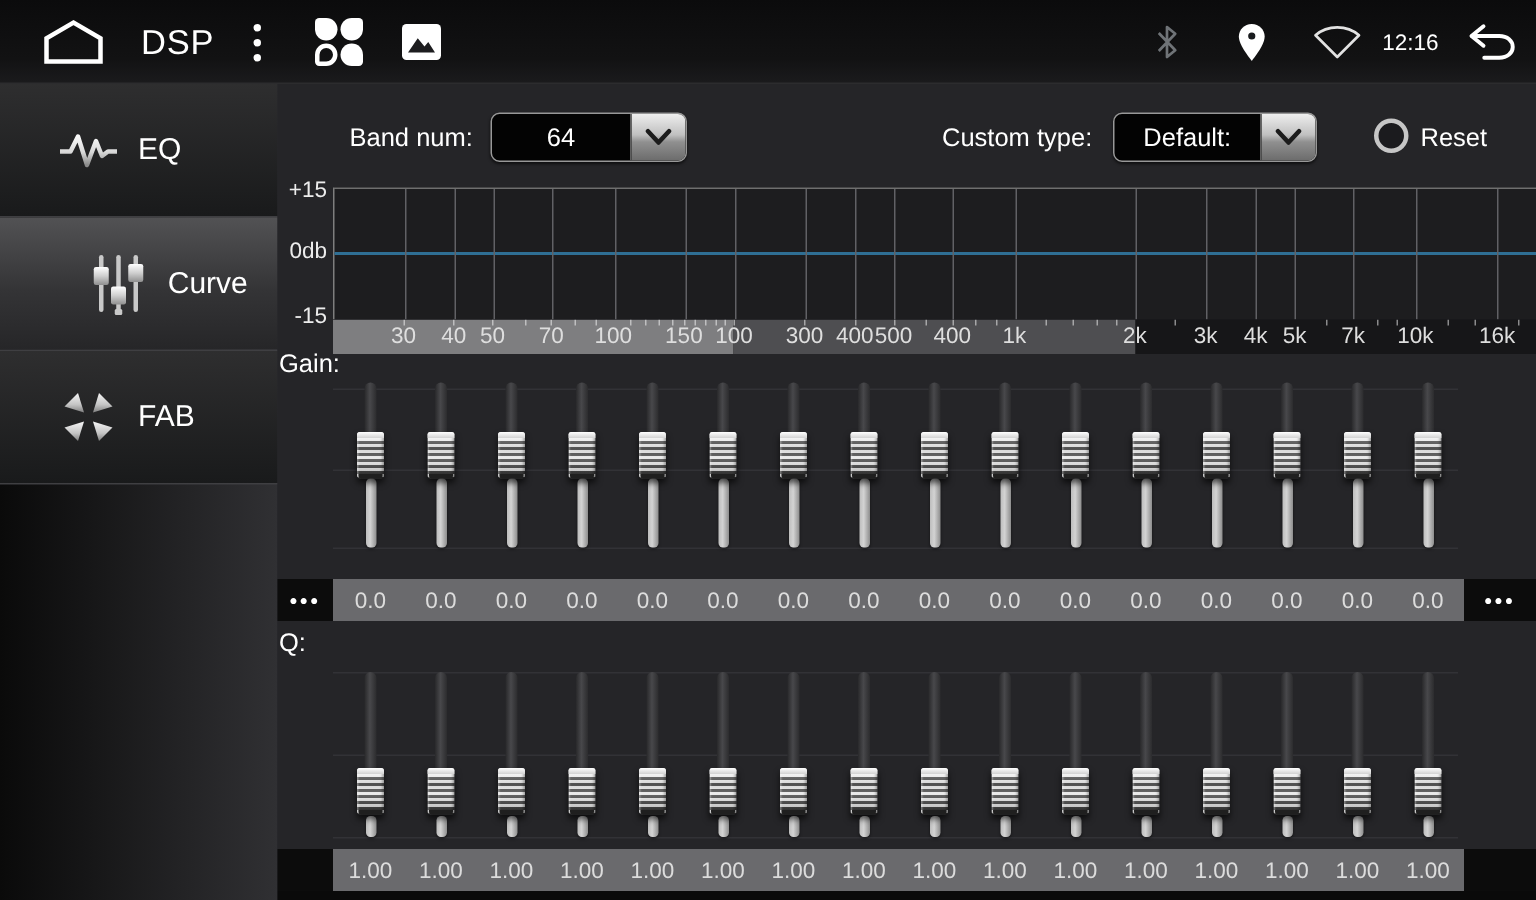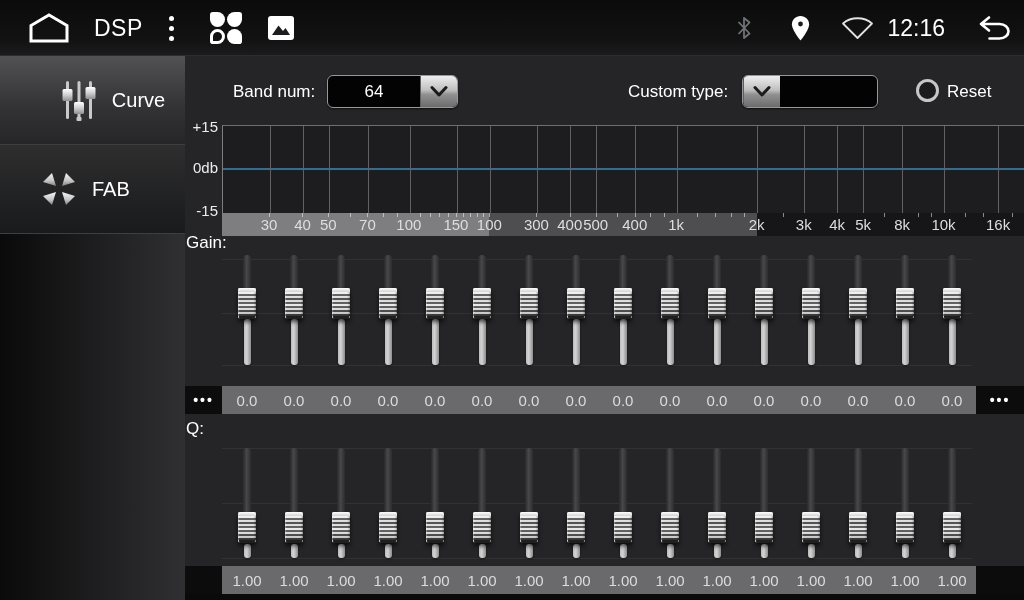--- a/index.html
+++ b/index.html
@@ -19,21 +19,21 @@
   .clover{margin-left:32px;display:grid;grid-template-columns:15px 15px;grid-template-rows:15px 15px;gap:2px;}
   .petal{width:15px;height:15px;background:#fff;border-radius:8px;box-sizing:border-box;}
   .petal.tl{border-top-left-radius:3px;}
   .petal.tr{border-top-right-radius:3px;}
   .petal.br{border-bottom-right-radius:3px;}
   .petal.bl{background:transparent;border:3px solid #fff;border-bottom-left-radius:3px;}
   .gallery{margin-left:26px;display:flex;}
   .bt-icon{margin-right:36px;display:flex;}
   .loc-icon{margin-right:30px;display:flex;}
   .wifi-icon{margin-right:13px;display:flex;}
-  .time{color:#fff;font-size:23px;margin-right:32px;}
+  .time{color:#fff;font-size:15px;margin-right:18px;}
   .back-icon{display:flex;}
 
   
   .sidebar{position:absolute;left:0;top:56px;width:185px;height:544px;
     background:linear-gradient(90deg,#0a0a0a,#303033);}
   .side-item{position:relative;height:89px;display:flex;align-items:center;
     border-bottom:1px solid #3f3f42;background:linear-gradient(180deg,#2e2e2f,#191a1b);box-sizing:border-box;}
   .side-item.selected{background:linear-gradient(180deg,#525254,#343436 55%,#262628);justify-content:center;}
   .side-icon{width:42px;margin-left:38px;display:flex;justify-content:center;align-items:center;}
   .side-label{color:#fff;font-size:20px;margin-left:12px;}
@@ -160,20 +160,35 @@
       <span class="time">12:16</span>
       <span class="back-icon">
         <svg width="35" height="26" viewBox="0 0 35 26">
             <path d="M4 9 L12 2.5 M4 9 L12 15.5 M4 9 H22.5 C28 9 31.5 12.4 31.5 16.3 C31.5 20.2 28 23.5 22.5 23.5 H12.5" fill="none" stroke="#fff" stroke-width="2.6" stroke-linecap="round" stroke-linejoin="round"></path>
           </svg>
       </span>
     </div>
   </header>
 
   <aside class="sidebar">
+    <div class="side-item">
+      <span class="side-icon">
+        <svg width="38" height="30" viewBox="0 0 38 30">
+          <defs>
+              <linearGradient id="sg1" x1="0" y1="0" x2="0" y2="1">
+                <stop offset="0" stop-color="#fafafa"></stop>
+                <stop offset=".55" stop-color="#d8d8d8"></stop>
+                <stop offset="1" stop-color="#8a8a8a"></stop>
+              </linearGradient>
+            </defs>
+          <polyline points="0,16 7,16 12,6 18,25 24,9 28,19 32,16 38,16" fill="none" stroke="url(#sg1)" stroke-width="3" stroke-linecap="round" stroke-linejoin="round"></polyline>
+        </svg>
+      </span>
+      <span class="side-label">EQ</span>
+    </div>
     <div class="side-item selected">
       <span class="side-icon">
         <svg width="36" height="42" viewBox="0 0 36 42">
           <defs>
               <linearGradient id="sg2" x1="0" y1="0" x2="0" y2="1">
                 <stop offset="0" stop-color="#ffffff"></stop>
                 <stop offset=".5" stop-color="#cfcfcf"></stop>
                 <stop offset="1" stop-color="#8f8f8f"></stop>
               </linearGradient>
             </defs>
@@ -214,20 +229,21 @@
     <div class="dropdown" id="band-dd">
       <span class="dd-value">64</span>
       <span class="dd-btn">
         <svg width="18" height="13" viewBox="0 0 18 13">
             <polyline points="2,2.5 9,10 16,2.5" fill="none" stroke="#1c1c1c" stroke-width="3" stroke-linecap="round" stroke-linejoin="round"></polyline>
           </svg>
       </span>
     </div>
     <span class="ctl-label" id="custom-label">Custom type:</span>
     <div class="dropdown" id="custom-dd">
+      <span class="dd-value">Default:</span>
       <span class="dd-btn">
         <svg width="18" height="13" viewBox="0 0 18 13">
             <polyline points="2,2.5 9,10 16,2.5" fill="none" stroke="#1c1c1c" stroke-width="3" stroke-linecap="round" stroke-linejoin="round"></polyline>
           </svg>
       </span>
     </div>
     <div class="radio"></div>
     <span class="ctl-label" id="reset-label">Reset</span>
 
     <span class="ylab" style="top:62px;">+15</span>
@@ -303,21 +319,21 @@
         <span class="flabel" style="left: 33.3333%;">100</span>
         <span class="flabel" style="left: 39.203%;">300</span>
         <span class="flabel" style="left: 43.3677%;">400</span>
         <span class="flabel" style="left: 46.598%;">500</span>
         <span class="flabel" style="left: 51.4689%;">400</span>
         <span class="flabel" style="left: 56.6323%;">1k</span>
         <span class="flabel" style="left: 66.6667%;">2k</span>
         <span class="flabel" style="left: 72.5364%;">3k</span>
         <span class="flabel" style="left: 76.701%;">4k</span>
         <span class="flabel" style="left: 79.9313%;">5k</span>
-        <span class="flabel" style="left: 84.8023%;">8k</span>
+        <span class="flabel" style="left: 84.8023%;">7k</span>
         <span class="flabel" style="left: 89.9657%;">10k</span>
         <span class="flabel" style="left: 96.7697%;">16k</span>
       </div>
 
     <span class="section-label" id="gain-label">Gain:</span>
     <div class="sliders" id="gain-sliders">
       <div class="hline" style="top:4px"></div>
       <div class="hline" style="top:58px"></div>
       <div class="hline" style="top:110px"></div>
     <div class="vslider gain-v" style="left: 52px;">

